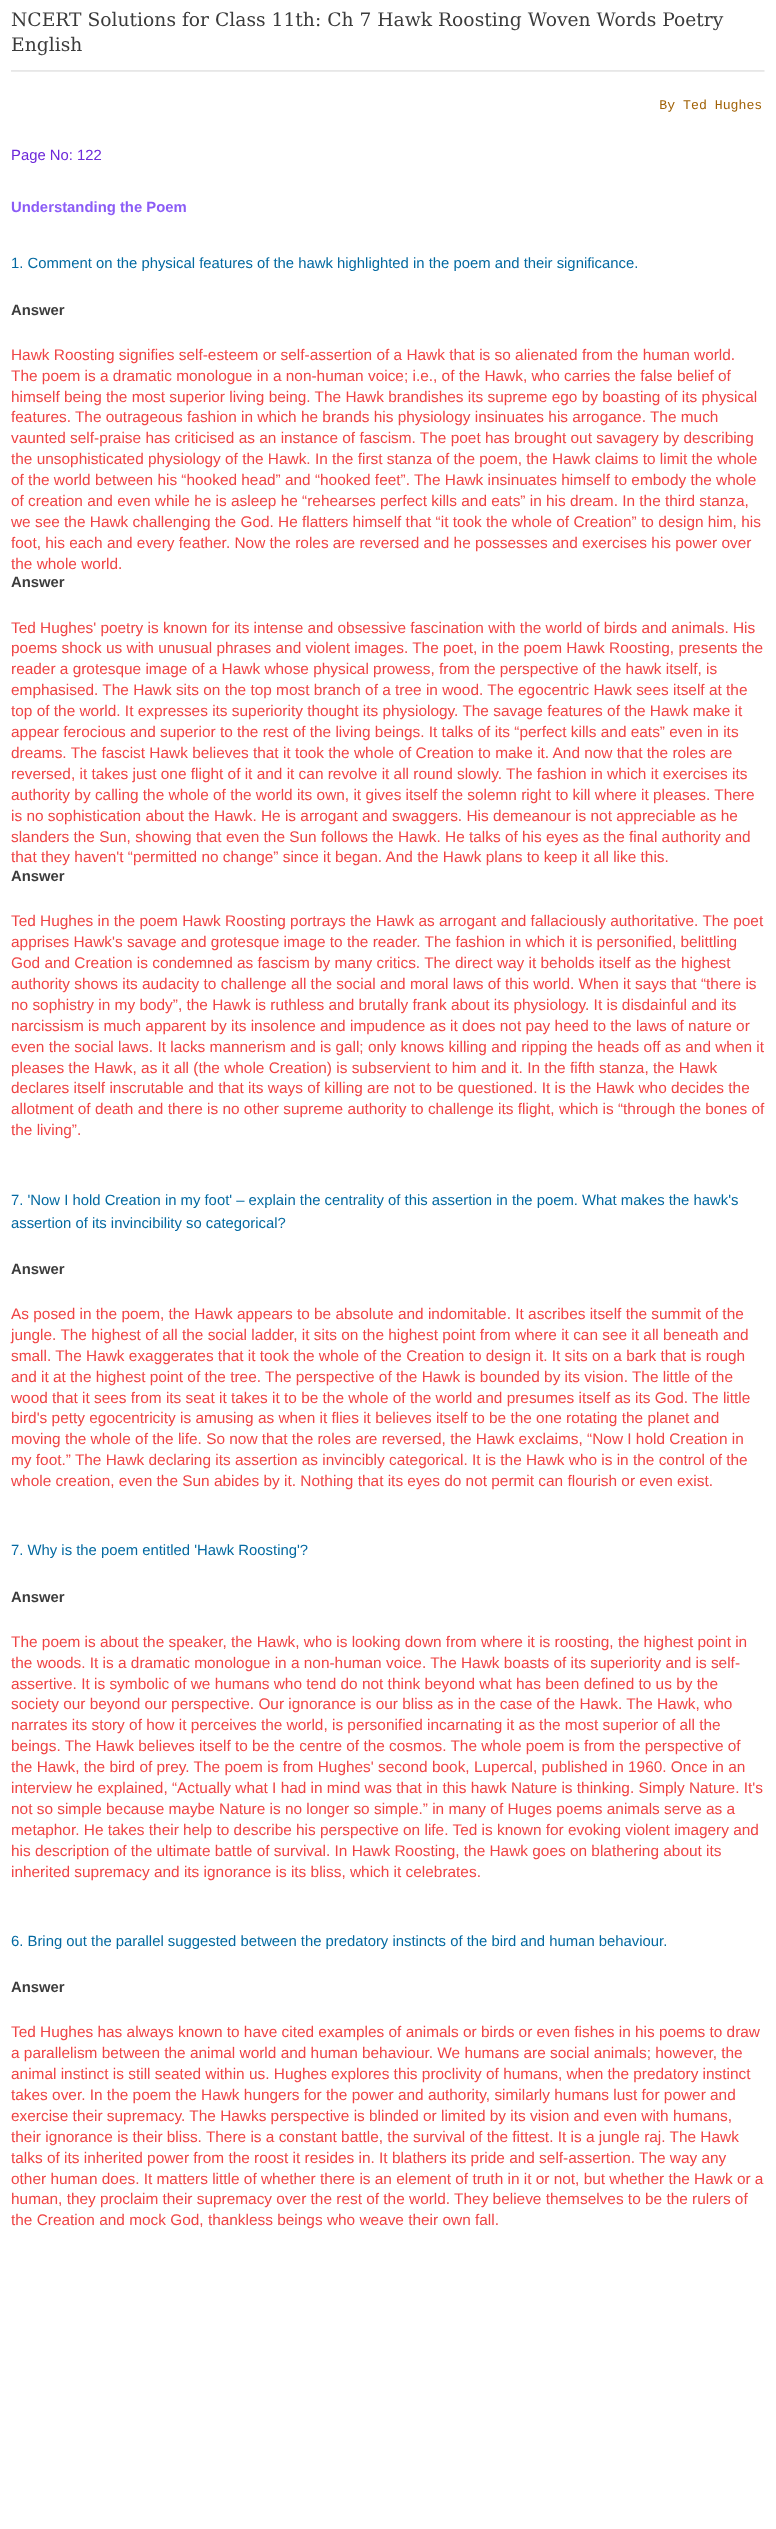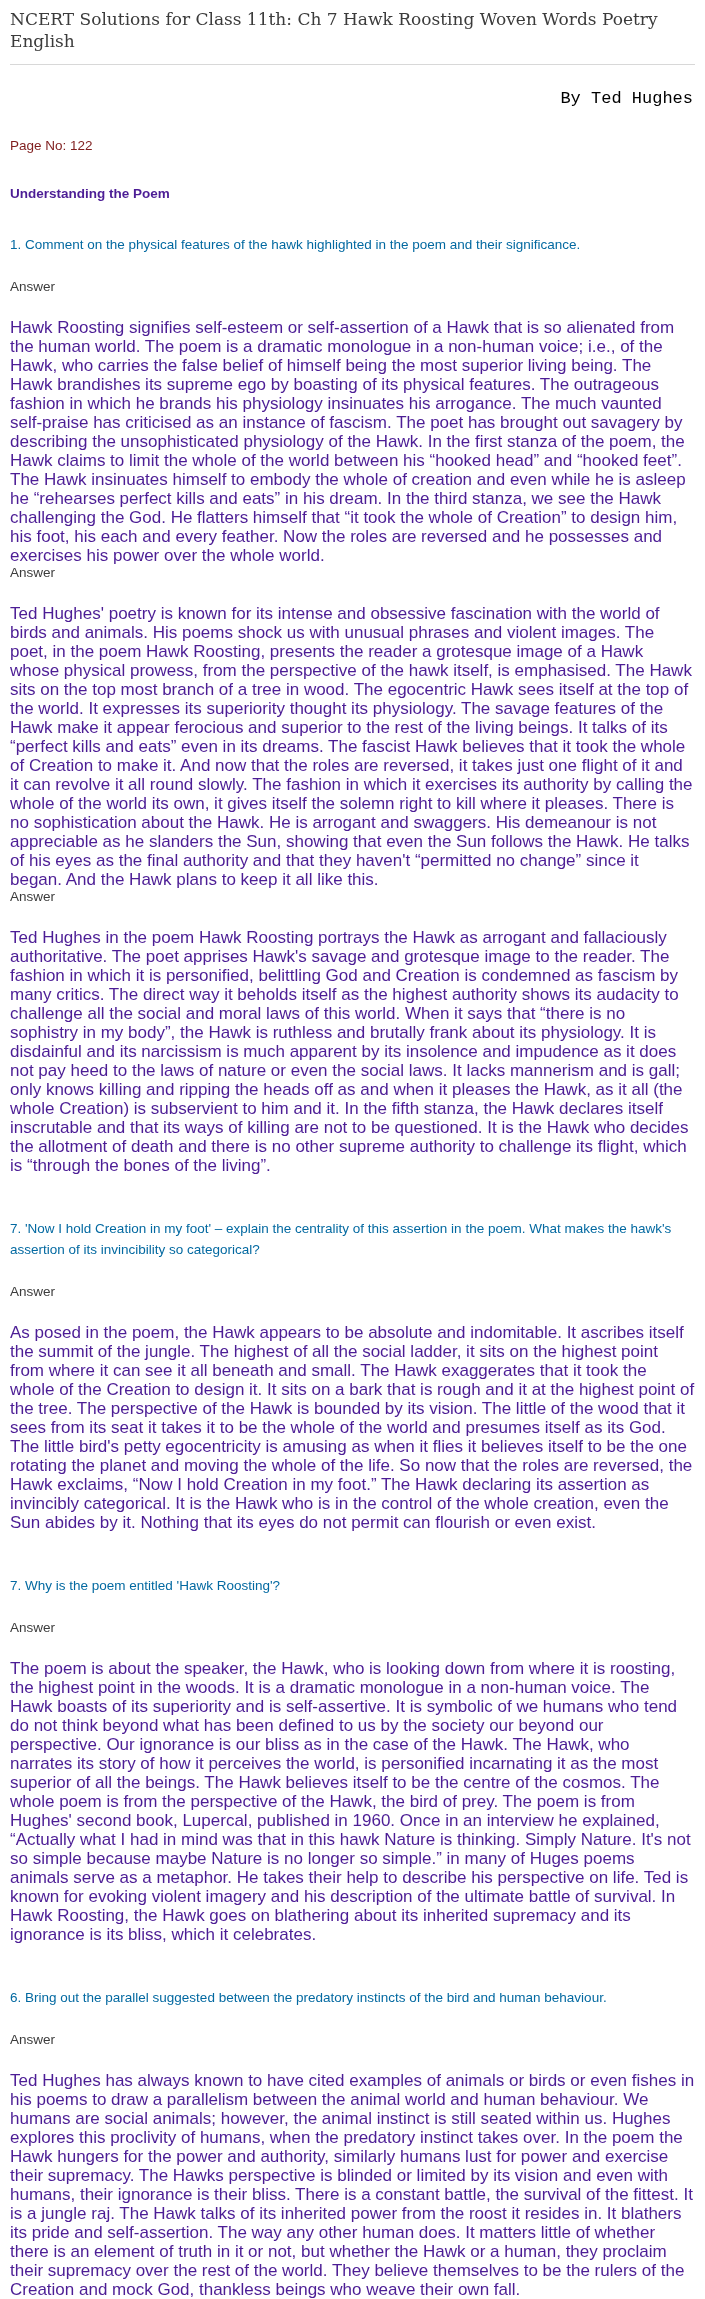--- a/index.html
+++ b/index.html
@@ -22,54 +22,54 @@
     margin: 0 0 12px 0;
     line-height: 22px;
   }
   .divider {
     border: none;
     border-top: 1px solid #d8d8d8;
     margin: 0 0 24px 0;
   }
   .byline {
     font-family: "Liberation Mono", "DejaVu Sans Mono", monospace;
-    font-size: 17px;
-    color: #000000;
+    font-size: 12px;
+    color: #a16207;
     text-align: right;
     margin: 0 2px 30px 0;
   }
   .page-no {
     font-size: 13.5px;
-    color: #7f1d1d;
+    color: #6d28d9;
     margin: 0 0 33px 0;
   }
   .section-heading {
     font-size: 13.5px;
     font-weight: bold;
-    color: #4c1d95;
+    color: #8b5cf6;
     margin: 0 0 10px 0;
   }
   .question {
     font-size: 13.5px;
     color: #0369a1;
     line-height: 21px;
     margin: 43px 0 24px 0;
   }
   .qa-block:first-of-type .question {
     margin-top: 33px;
   }
   .answer-label {
     font-size: 13.5px;
-    font-weight: normal;
+    font-weight: bold;
     color: #3c3c3c;
     margin: 0 0 24px 0;
   }
   .answer-text {
-    font-size: 17px;
-    color: #4c1d95;
+    font-size: 14px;
+    color: #ef4444;
     line-height: 19px;
     margin: 0;
   }
 </style>
 </head>
 <body>
 
 <div class="page">
 
   <h1 class="page-title">NCERT Solutions for Class 11th: Ch 7 Hawk Roosting Woven Words Poetry English</h1>

